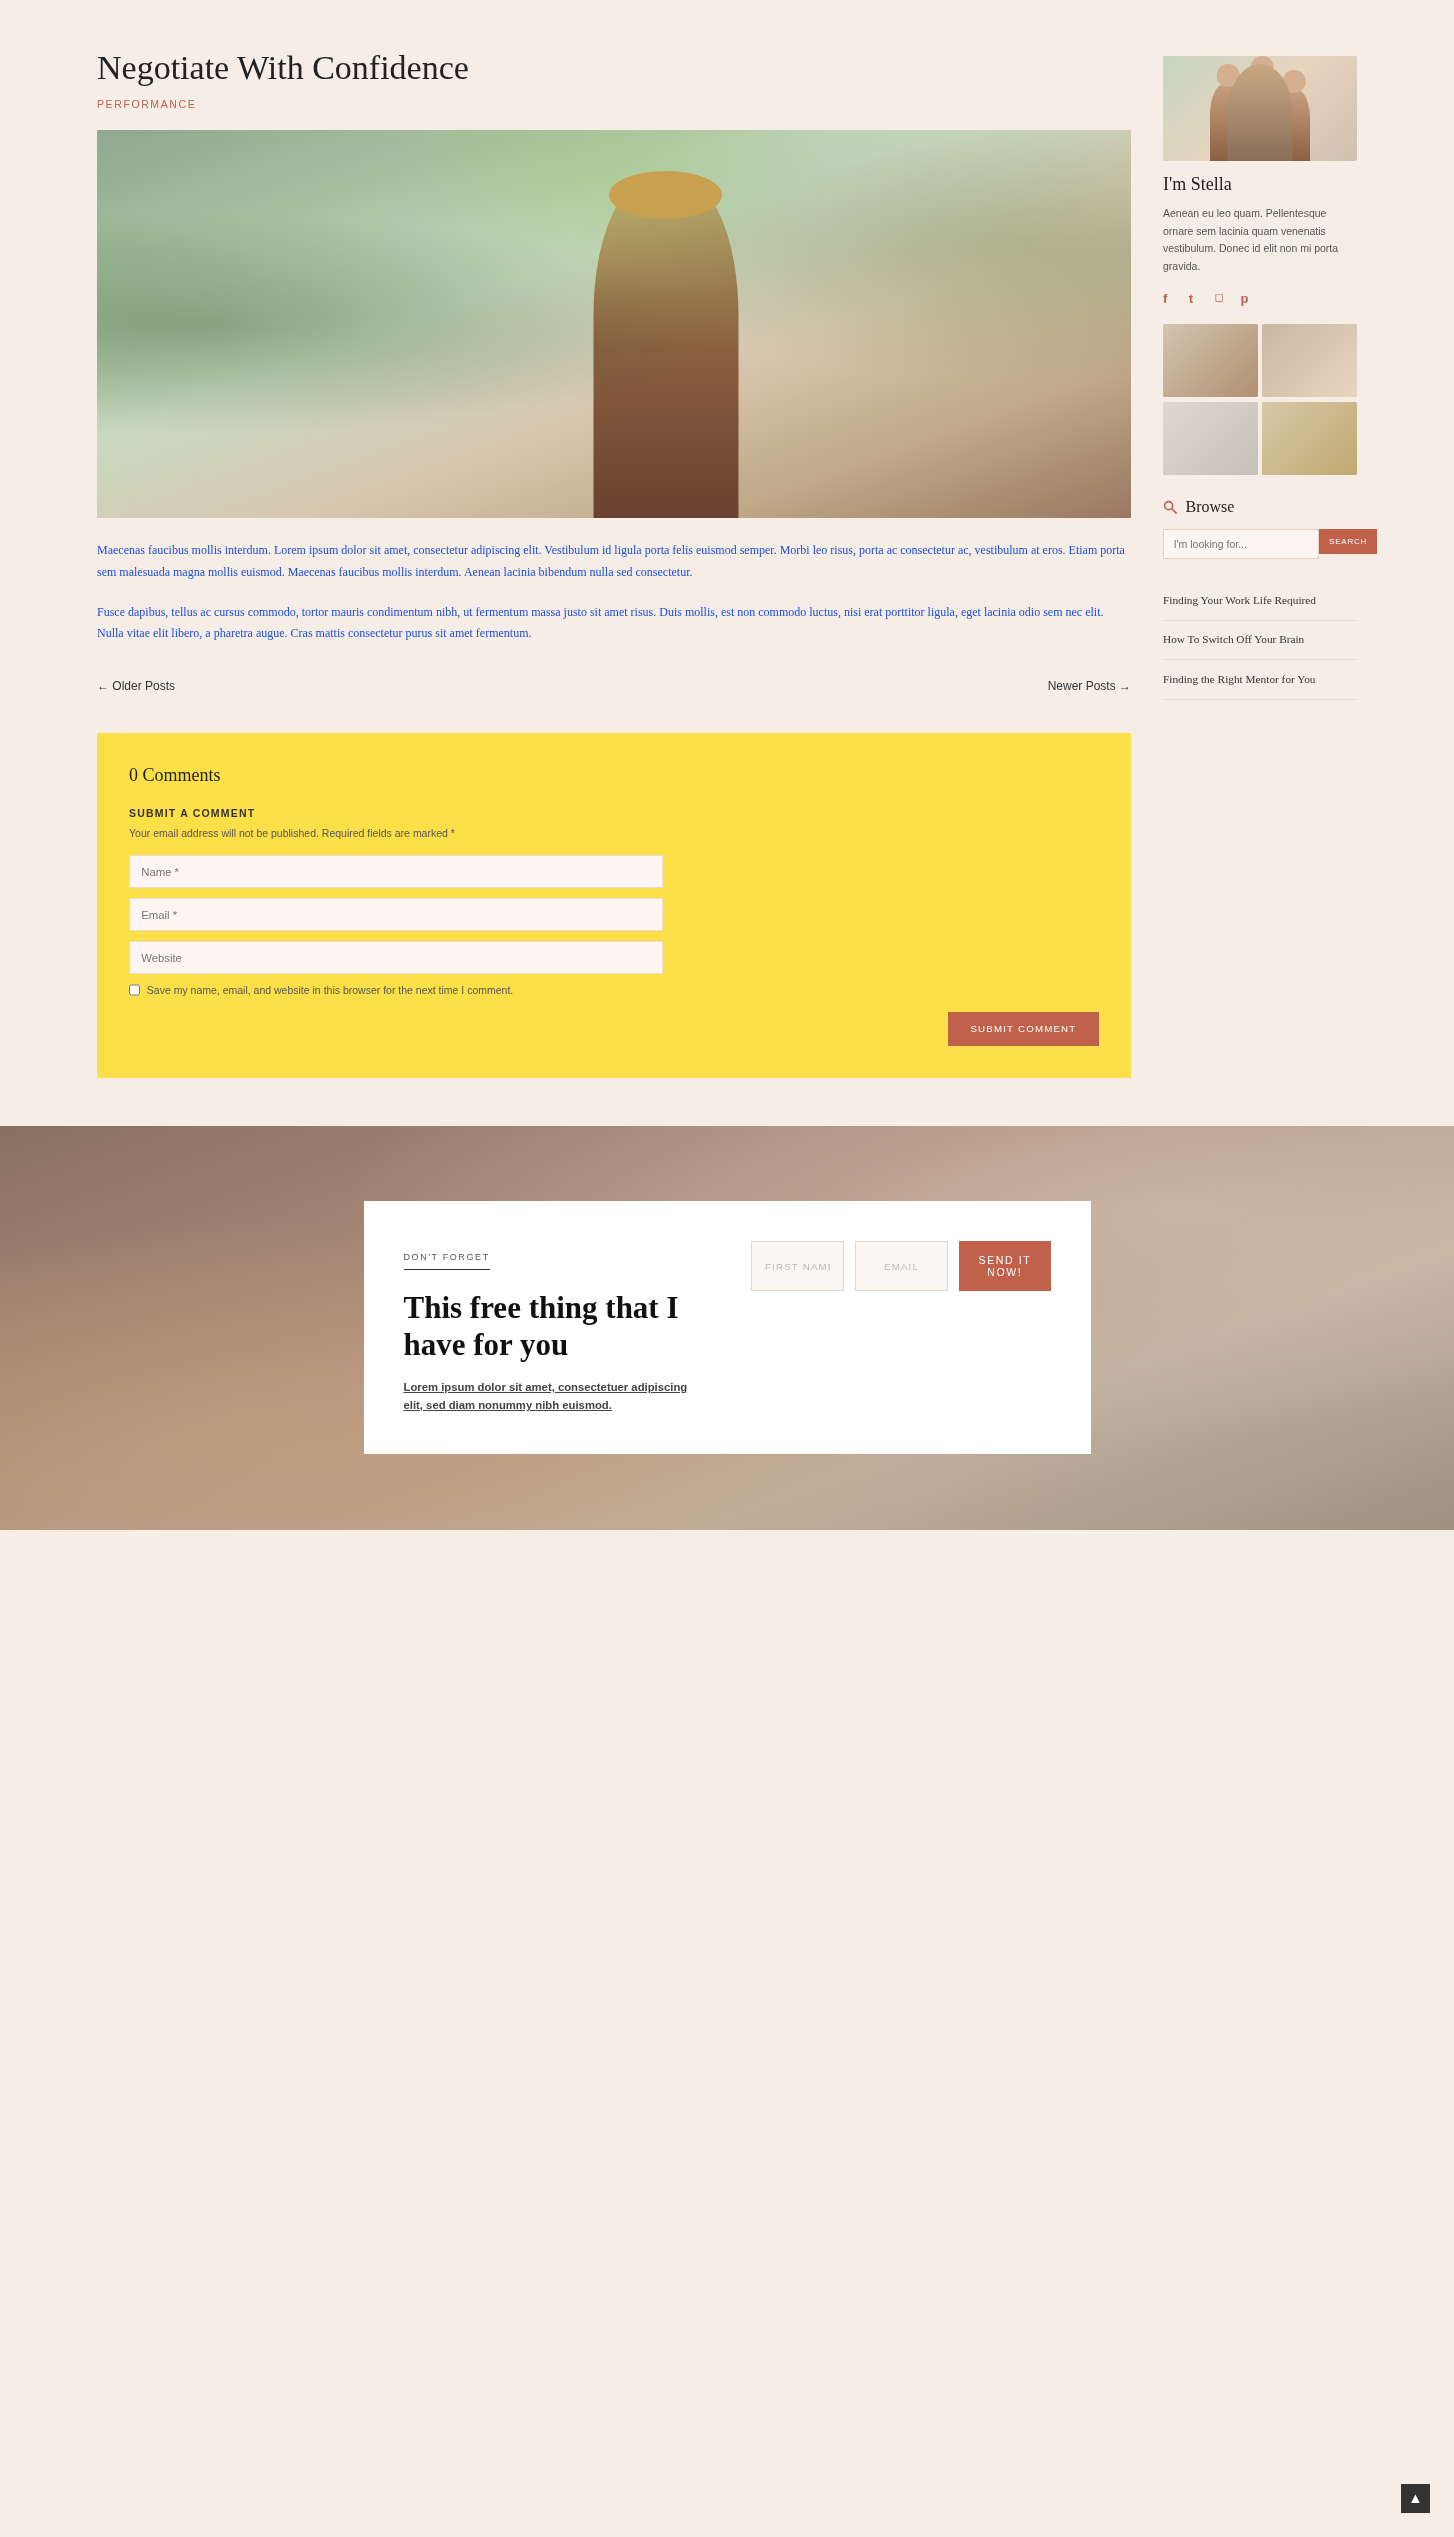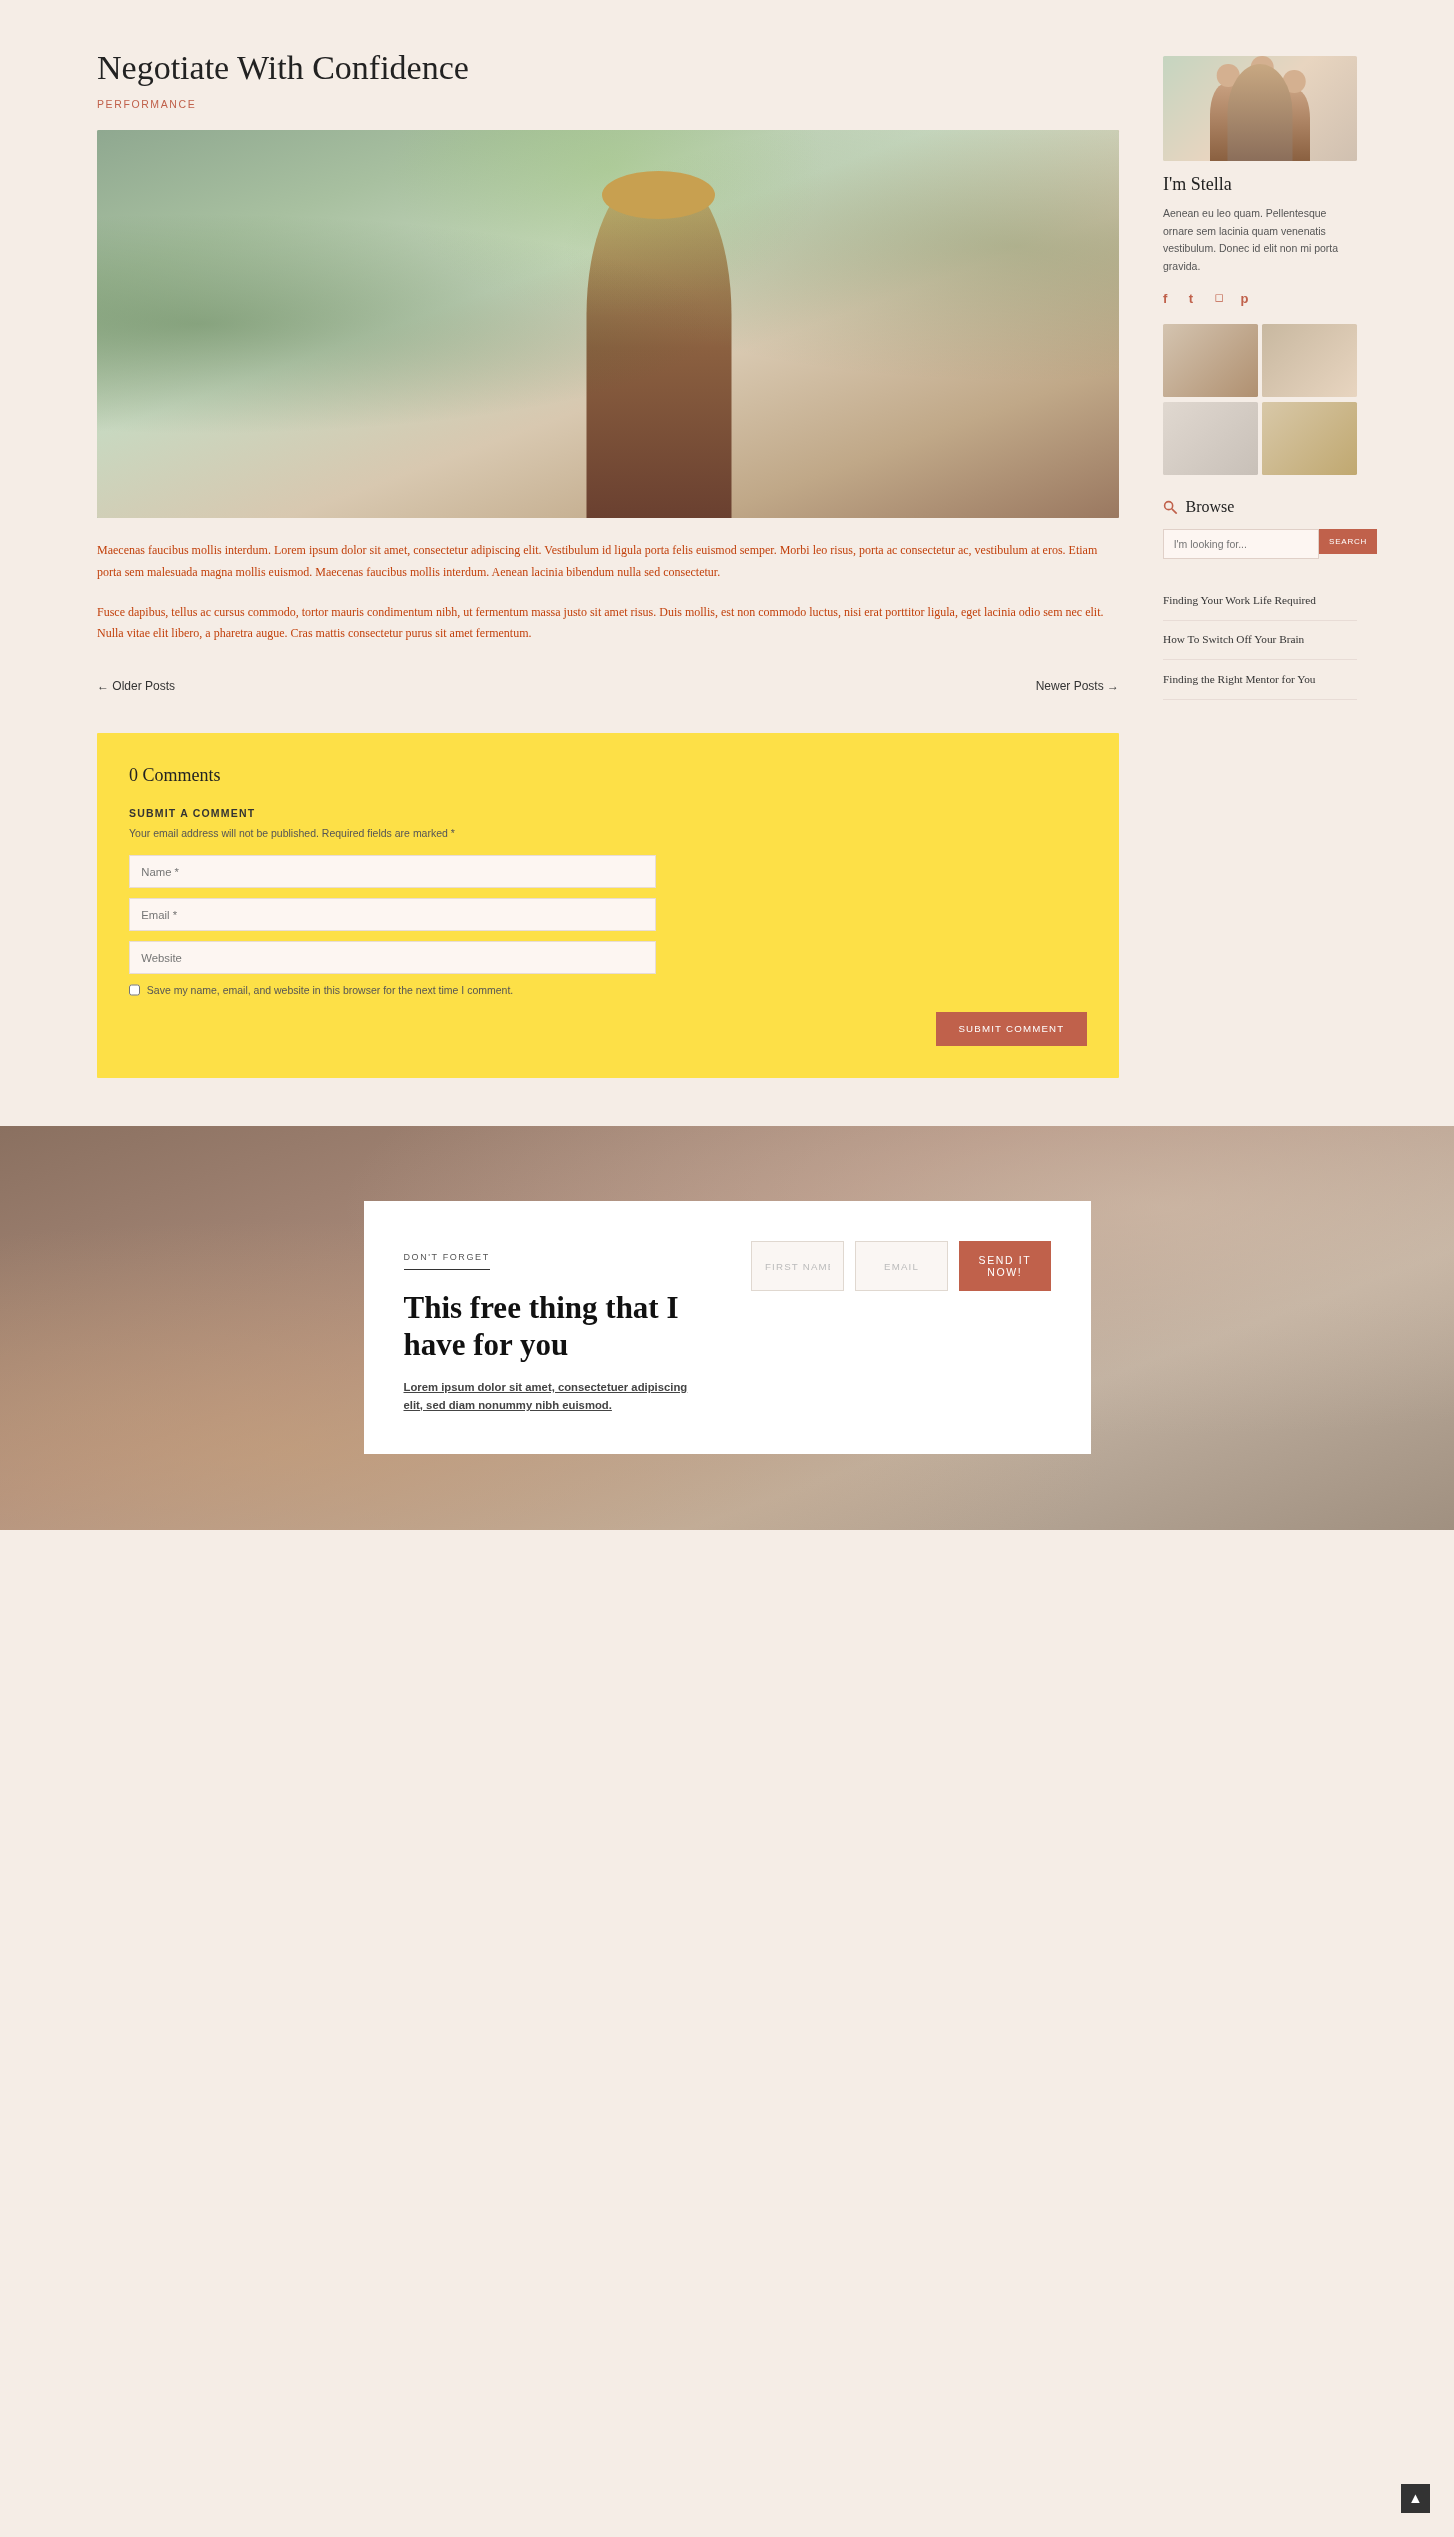--- a/index.html
+++ b/index.html
@@ -52,21 +52,21 @@
       background: linear-gradient(135deg, #b5c4b1 0%, #8fa98a 30%, #c9b99a 60%, #a0856e 100%);
       position: relative;
       margin-bottom: 22.6px;
       overflow: hidden;
       border-radius: 1.6px;
     }
 
     .post-body-text {
       font-size: 12px;
       line-height: 1.8;
-      color: #c2410c;
+      color: #1d4ed8;
       margin-bottom: 18px;
       font-family: Georgia, serif;
     }
 
     
     .pagination {
       display: flex;
       justify-content: space-between;
       padding: 16px 0;
       font-size: 12px;
@@ -166,21 +166,20 @@
       text-transform: uppercase;
       font-family: Arial, sans-serif;
       cursor: pointer;
     }
 
     
     .sidebar {
       width: 194px;
       flex-shrink: 0;
       padding-top: 8px;
-      margin-left: 12px;
     }
 
     .sidebar-author-image {
       width: 100%;
       height: 105px;
       background: linear-gradient(135deg, #c5d5c0 0%, #e8d5c0 50%, #d0c0b0 100%);
       margin-bottom: 13px;
       border-radius: 1.6px;
       position: relative;
       overflow: hidden;

